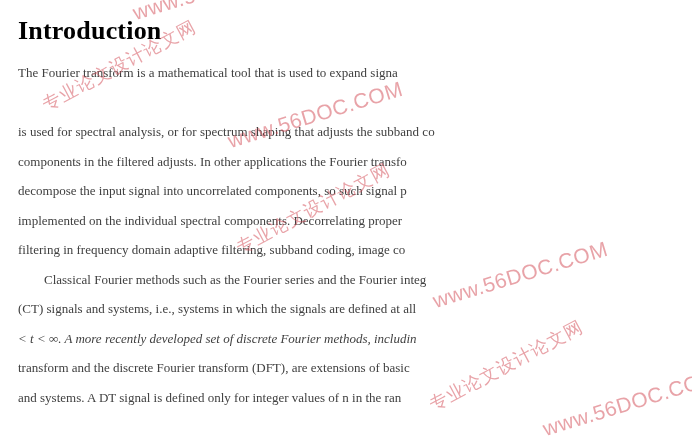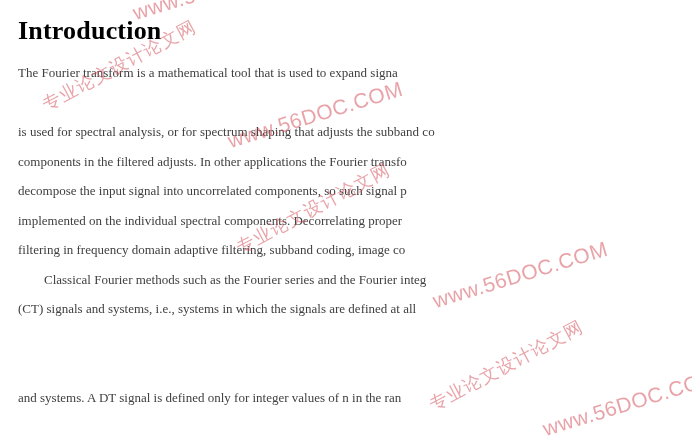--- a/index.html
+++ b/index.html
@@ -79,22 +79,22 @@
       <br>
       <span>is used for spectral analysis, or for spectrum shaping that adjusts the subband co</span><br>
       <span>components in the filtered adjusts. In other applications the Fourier transfo</span><br>
       <span>decompose the input signal into uncorrelated components, so such signal p</span><br>
       <span>implemented on the individual spectral components. Decorrelating proper</span><br>
       <span>filtering in frequency domain adaptive filtering, subband coding, image co</span>
     </p>
     <p>
       <span class="indent">Classical Fourier methods such as the Fourier series and the Fourier integ</span><br>
       <span>(CT) signals and systems, i.e., systems in which the signals are defined at all</span><br>
-      <br>
-      <br>
+      <span class="it">&lt; t &lt; ∞. A more recently developed set of discrete Fourier methods, includin</span><br>
+      <span>transform and the discrete Fourier transform (DFT), are extensions of basic</span><br>
       <span>and systems. A DT signal is defined only for integer values of n in the ran</span>
     </p>
   </div>
 </div>
 
 <div class="wm-layer">
     <div class="wm wm-url" style="left: 130px; top: 2px; font-size: 21px; color: rgb(212, 80, 90); transform: rotate(-17deg);">www.56DOC.COM</div>
     <div class="wm wm-cn" style="left: 38px; top: 95px; font-size: 18px; color: rgb(212, 80, 90); transform: rotate(-28deg);">专业论文设计论文网</div>
     <div class="wm wm-url" style="left: 225px; top: 130px; font-size: 21px; color: rgb(212, 80, 90); transform: rotate(-17deg);">www.56DOC.COM</div>
     <div class="wm wm-cn" style="left: 232px; top: 238px; font-size: 18px; color: rgb(212, 80, 90); transform: rotate(-28deg);">专业论文设计论文网</div>

